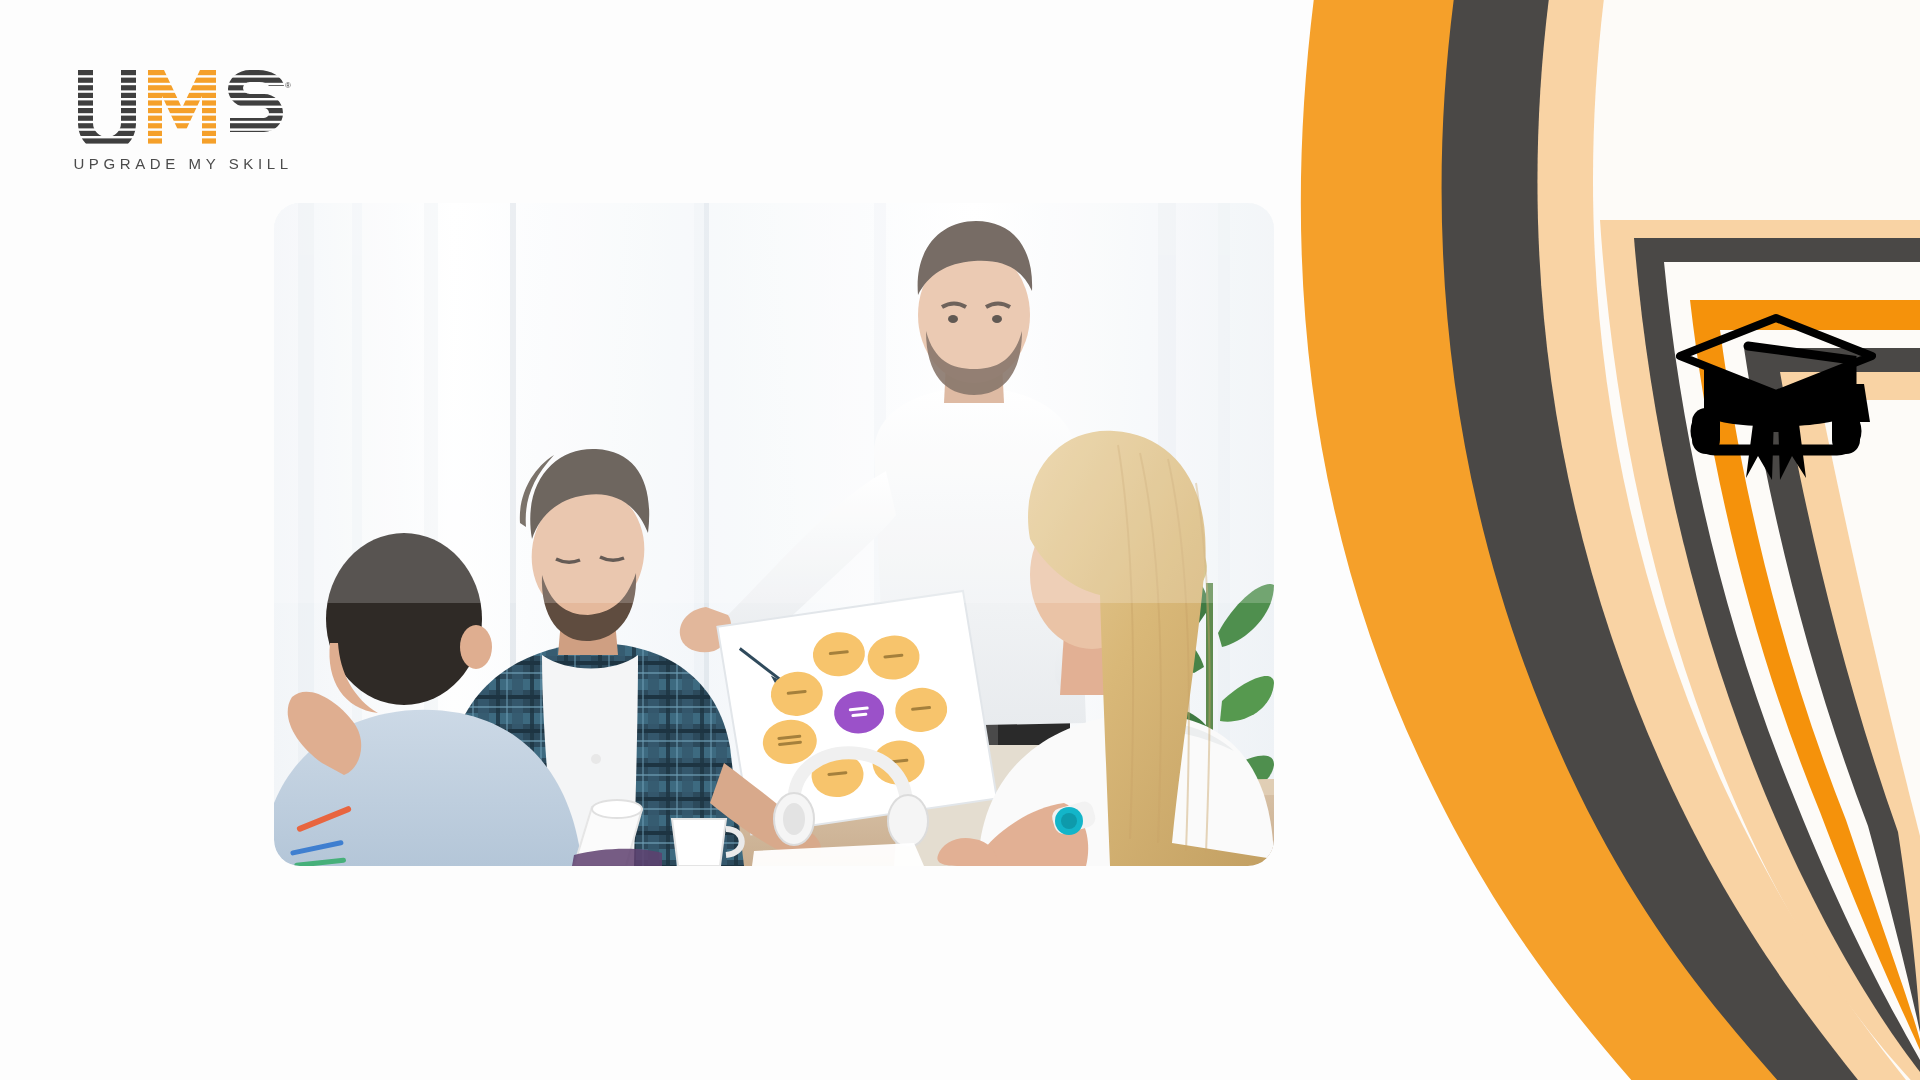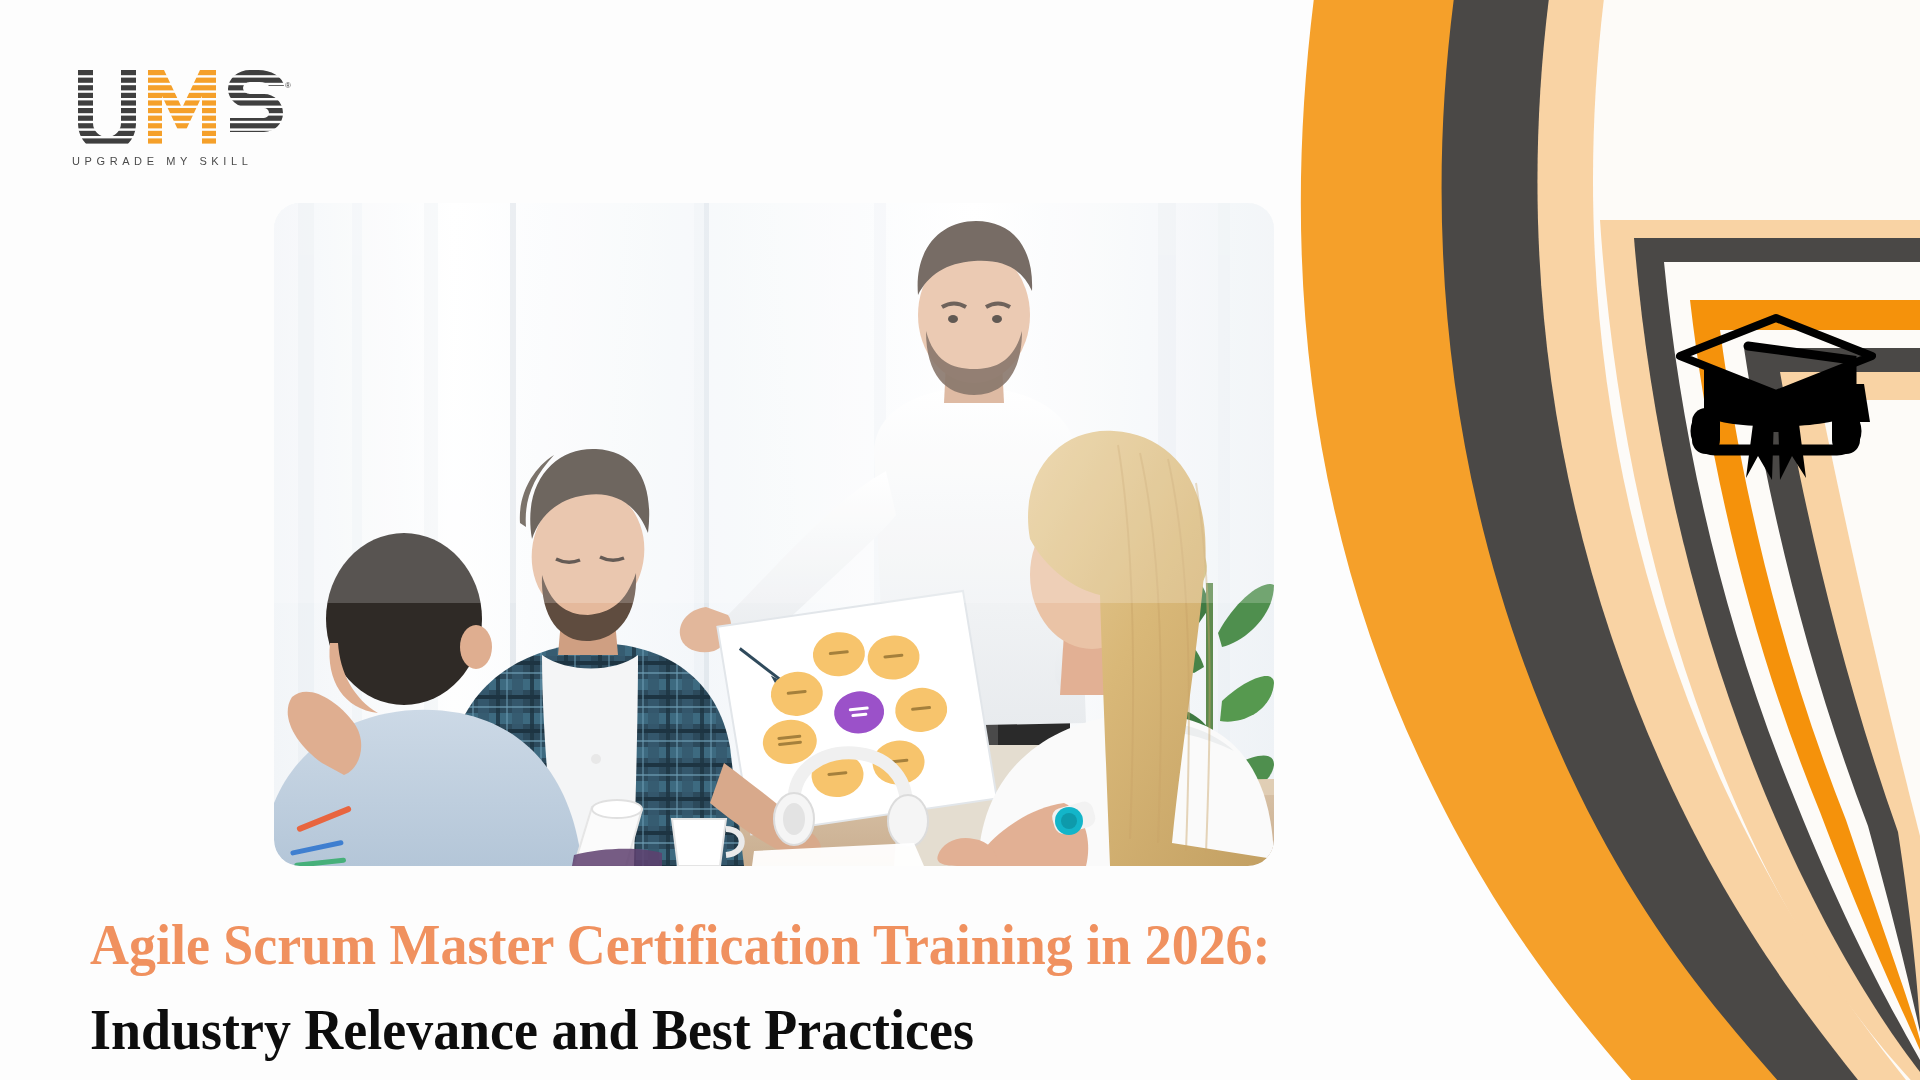--- a/index.html
+++ b/index.html
@@ -39,25 +39,25 @@
     width: 230px;
   }
   .logo-mark {
     display: block;
     width: 220px;
     height: 82px;
   }
   .logo-tagline {
     margin-top: 5px;
     font-family: "Liberation Sans", sans-serif;
-    font-size: 11px;
+    font-size: 15px;
     letter-spacing: 4.6px;
     color: #4b4b4b;
     font-weight: 400;
-    text-align: left;
+    text-align: center;
     width: 222px;
     white-space: nowrap;
   }
 
   
   .photo-frame {
     position: absolute;
     left: 274px;
     top: 203px;
     width: 1000px;
@@ -416,18 +416,14 @@
         <rect x="16" y="96" width="28" height="46" rx="14" fill="#000"></rect>
         <rect x="156" y="96" width="28" height="46" rx="14" fill="#000"></rect>
       </g>
 
       <path d="M 78 104 L 98 104 L 96 168 L 82 144 L 70 166 Z" fill="#000"></path>
       <path d="M 102 104 L 122 104 L 130 166 L 116 144 L 104 168 Z" fill="#000"></path>
       <rect x="80" y="96" width="42" height="24" fill="#000"></rect>
     </svg>
   </div>
 
-  <div class="headline">
-    <div class="headline-line1">Agile Scrum Master Certification Training in 2026:</div>
-    <div class="headline-line2">Industry Relevance and Best Practices</div>
-  </div>
 
 </div>
 
 </body></html>

